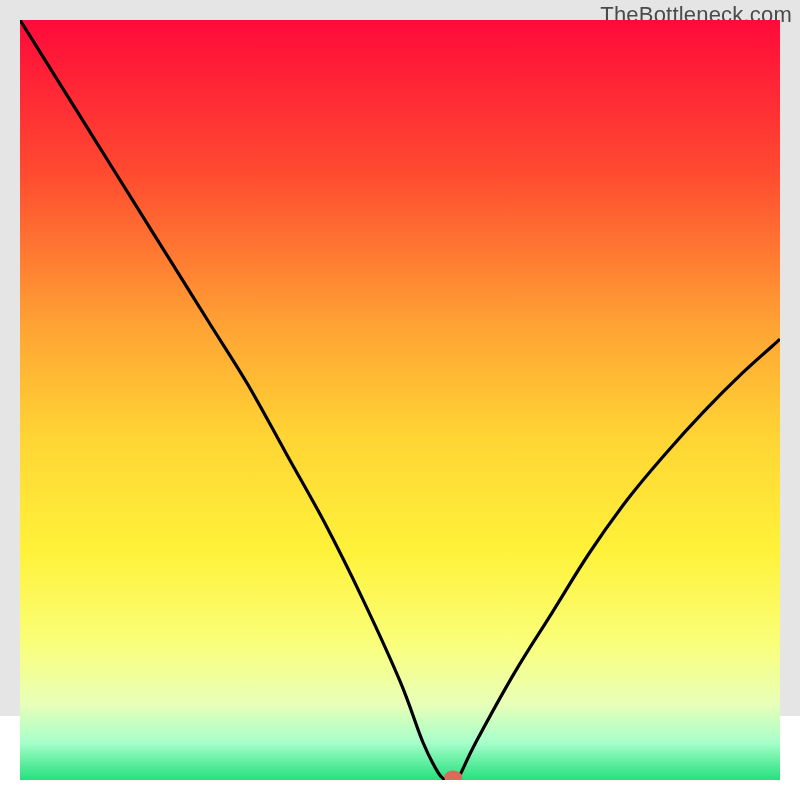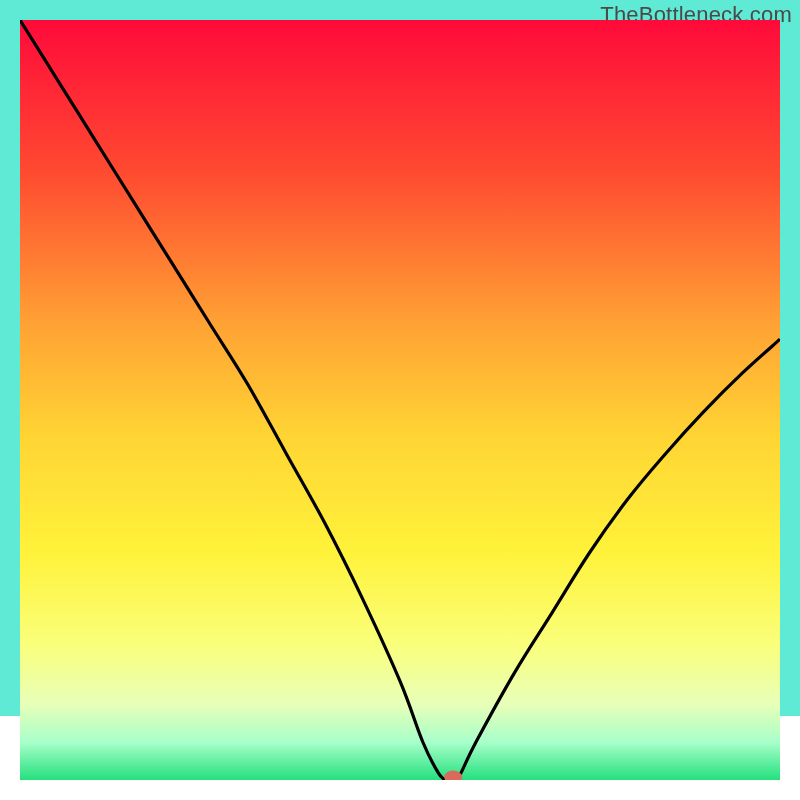--- a/index.html
+++ b/index.html
@@ -7,21 +7,21 @@
     padding: 0;
     width: 800px;
     height: 800px;
     font-family: Arial, sans-serif;
     overflow: hidden;
   }
   .chart-container {
     position: relative;
     width: 800px;
     height: 716px;
-    background: #5eead4;
+    background: #e5e5e5;
   }
   .plot-area {
     position: absolute;
     left: 20px;
     top: 20px;
     width: 760px;
     height: 760px;
   }
   .watermark {
     position: absolute;

